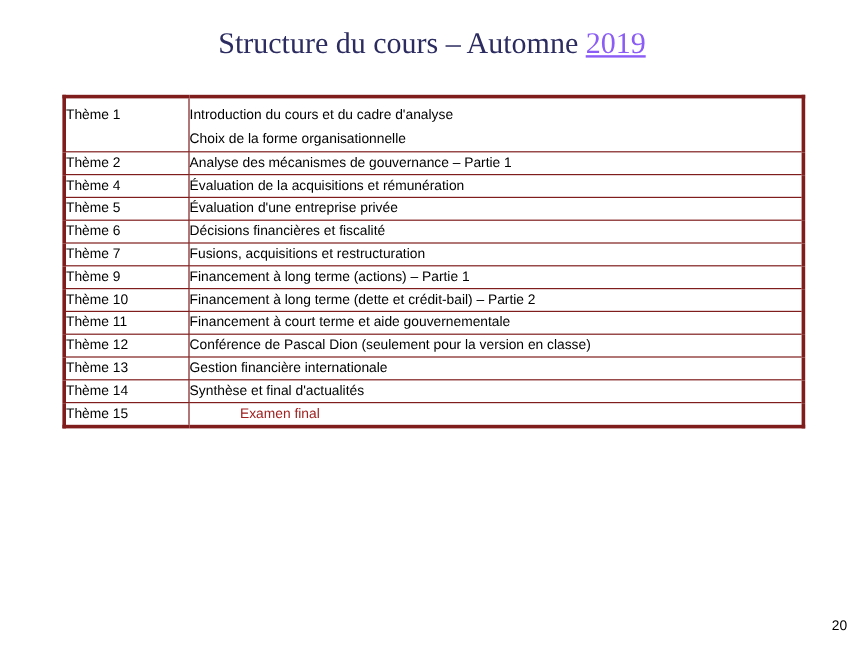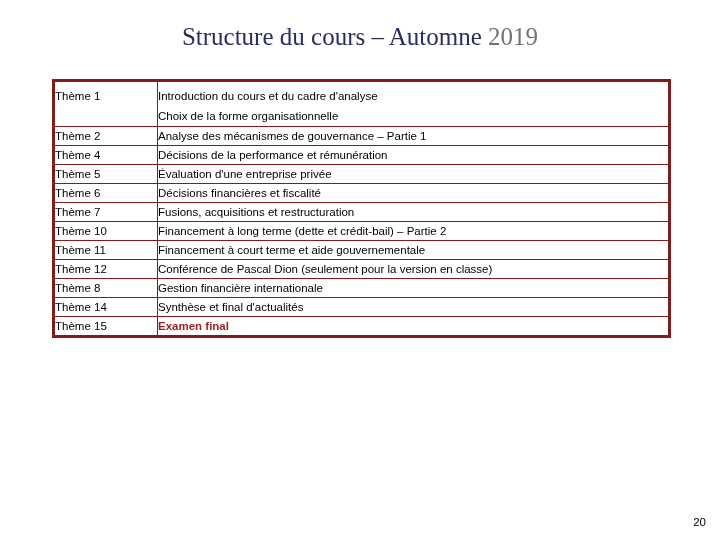--- a/index.html
+++ b/index.html
@@ -28,21 +28,22 @@
     top: 22px;
     width: 720px;
     text-align: center;
     font-family: "Liberation Serif", serif;
     font-size: 25px;
     line-height: 30px;
     color: #2c2c60;
     white-space: nowrap;
   }
   .slide-title .year {
-    color: #737373;
+    color: #8b5cf6;
+    text-decoration: underline;
   }
 
   
   .course-table {
     position: absolute;
     left: 52px;
     top: 79px;
     width: 618px;
     border-collapse: collapse;
     table-layout: fixed;
@@ -92,21 +93,22 @@
   }
   .desc-line {
     display: block;
   }
   .desc-line + .desc-line {
     margin-top: 7px;
   }
 
   .exam-final {
     color: #9e2120;
-    font-weight: bold;
+    font-weight: normal;
+    margin-left: 42px;
   }
 
   
   .page-number {
     position: absolute;
     right: 14px;
     bottom: 12px;
     font-size: 11.5px;
     color: #000000;
     font-family: "Liberation Sans", sans-serif;
@@ -136,21 +138,21 @@
         </tr>
         <tr>
           <td class="cell-theme">Thème 2</td>
           <td class="cell-desc">
             <span class="desc-line">Analyse des mécanismes de gouvernance – Partie 1</span>
           </td>
         </tr>
         <tr>
           <td class="cell-theme">Thème 4</td>
           <td class="cell-desc">
-            <span class="desc-line">Décisions de la performance et rémunération</span>
+            <span class="desc-line">Évaluation de la acquisitions et rémunération</span>
           </td>
         </tr>
         <tr>
           <td class="cell-theme">Thème 5</td>
           <td class="cell-desc">
             <span class="desc-line">Évaluation d'une entreprise privée</span>
           </td>
         </tr>
         <tr>
           <td class="cell-theme">Thème 6</td>
@@ -158,39 +160,45 @@
             <span class="desc-line">Décisions financières et fiscalité</span>
           </td>
         </tr>
         <tr>
           <td class="cell-theme">Thème 7</td>
           <td class="cell-desc">
             <span class="desc-line">Fusions, acquisitions et restructuration</span>
           </td>
         </tr>
         <tr>
+          <td class="cell-theme">Thème 9</td>
+          <td class="cell-desc">
+            <span class="desc-line">Financement à long terme (actions) – Partie 1</span>
+          </td>
+        </tr>
+        <tr>
           <td class="cell-theme">Thème 10</td>
           <td class="cell-desc">
             <span class="desc-line">Financement à long terme (dette et crédit-bail) – Partie 2</span>
           </td>
         </tr>
         <tr>
           <td class="cell-theme">Thème 11</td>
           <td class="cell-desc">
             <span class="desc-line">Financement à court terme et aide gouvernementale</span>
           </td>
         </tr>
         <tr>
           <td class="cell-theme">Thème 12</td>
           <td class="cell-desc">
             <span class="desc-line">Conférence de Pascal Dion (seulement pour la version en classe)</span>
           </td>
         </tr>
         <tr>
-          <td class="cell-theme">Thème 8</td>
+          <td class="cell-theme">Thème 13</td>
           <td class="cell-desc">
             <span class="desc-line">Gestion financière internationale</span>
           </td>
         </tr>
         <tr>
           <td class="cell-theme">Thème 14</td>
           <td class="cell-desc">
             <span class="desc-line">Synthèse et final d'actualités</span>
           </td>
         </tr>

